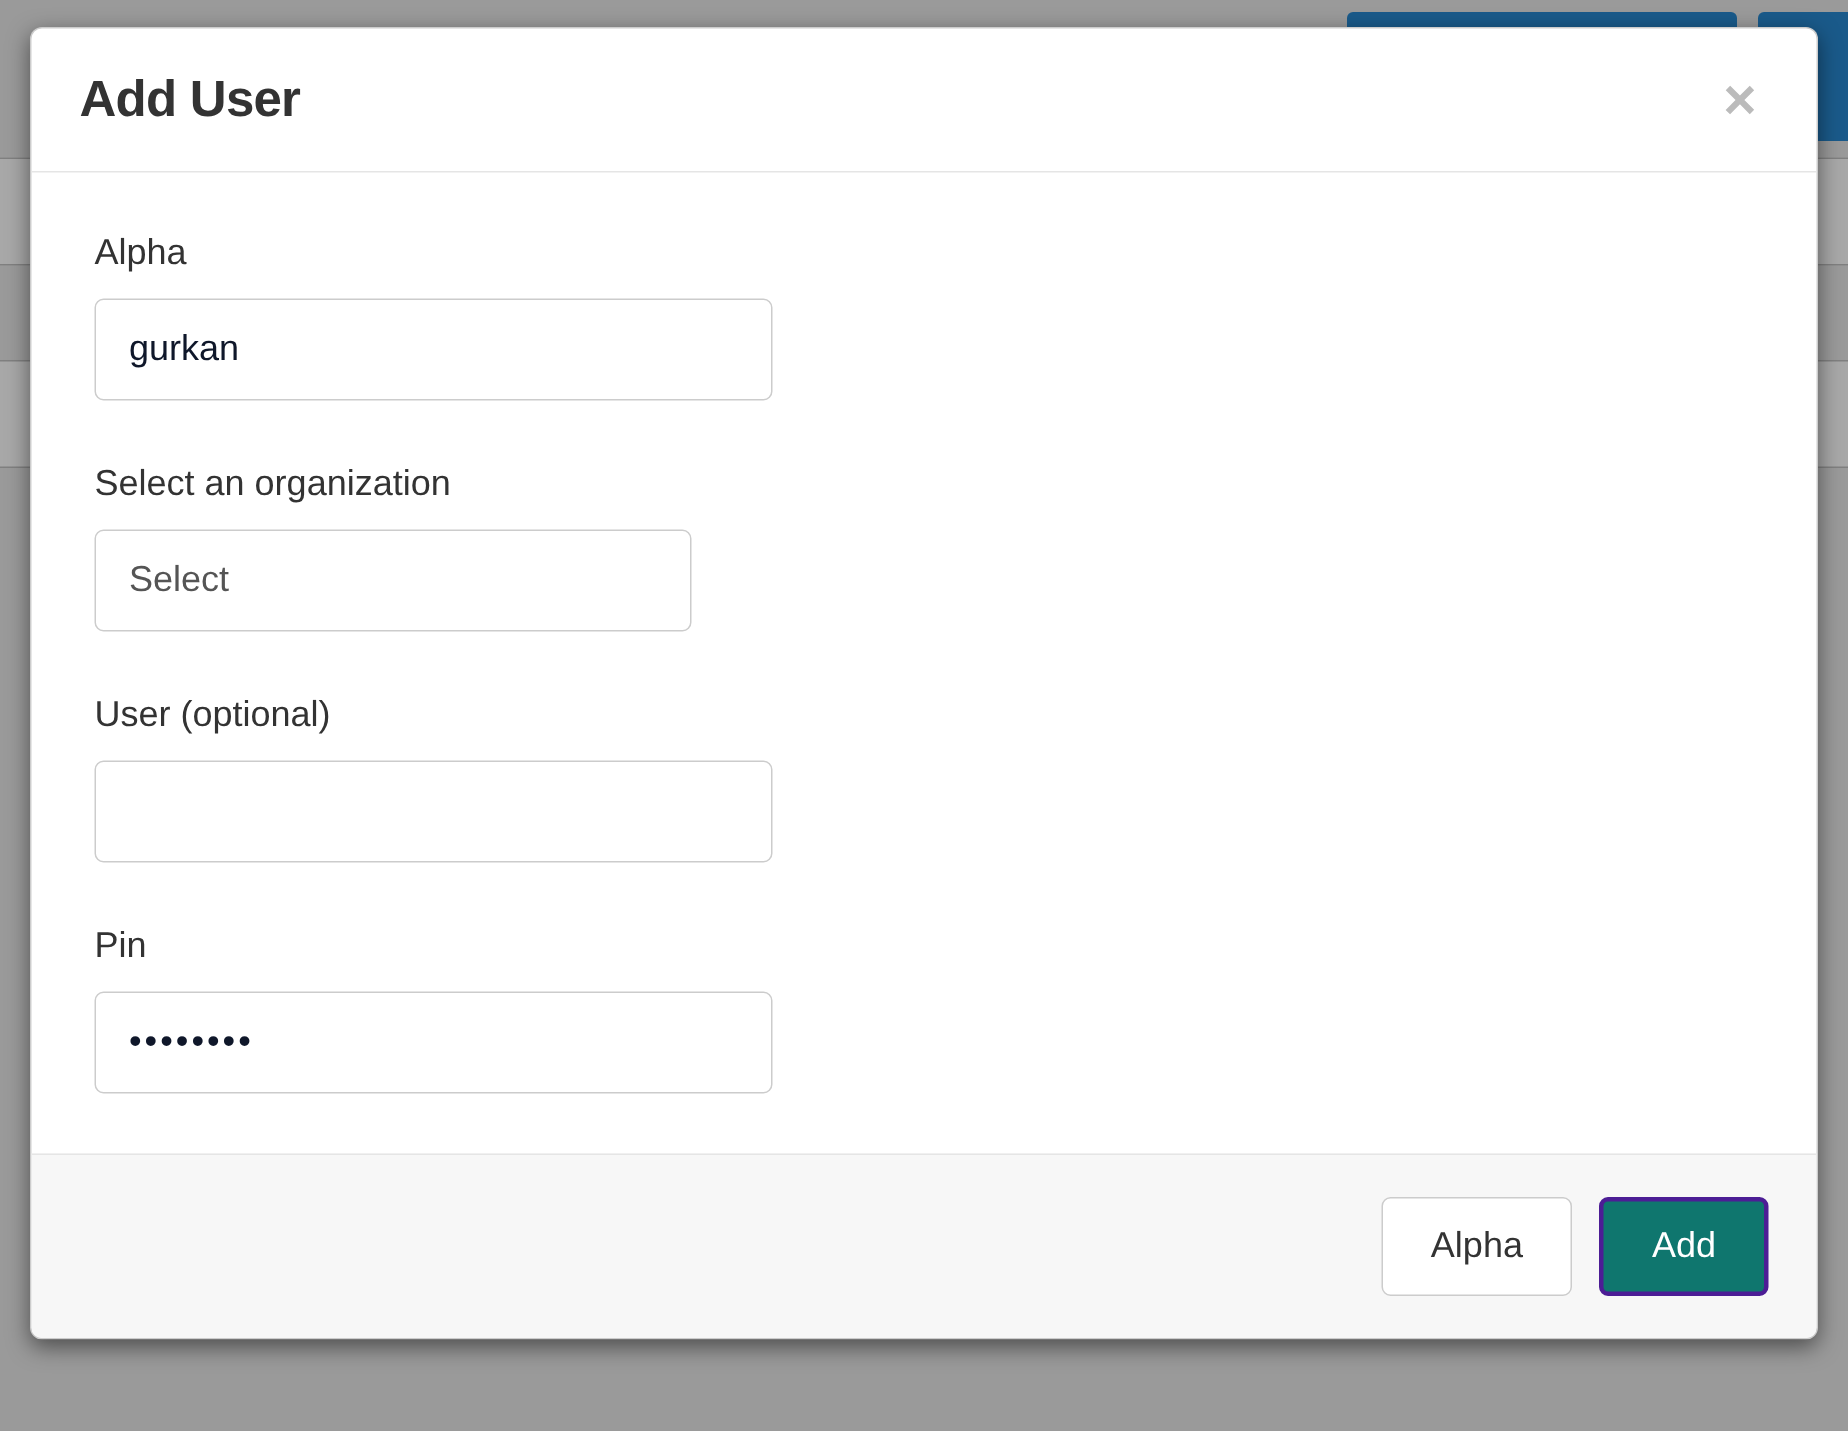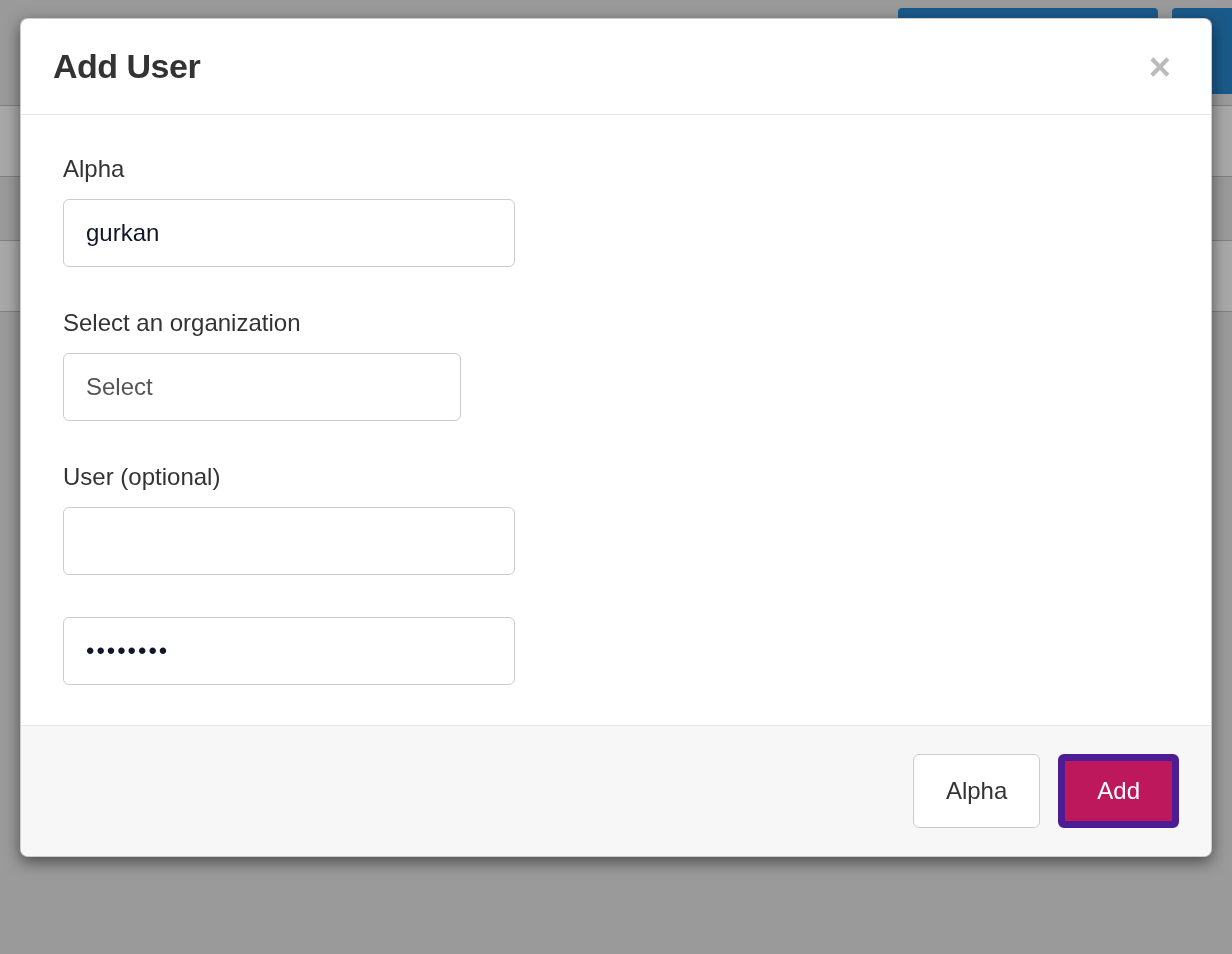--- a/index.html
+++ b/index.html
@@ -187,23 +187,23 @@
       border: 1px solid transparent;
     }
     
     .btn-default {
       background: #ffffff;
       color: #333333;
       border: 1px solid #cccccc;
     }
     
     .btn-primary {
-      background: #be185d;
+      background: #0f766e;
       color: #ffffff;
-      border: 7px solid #4c1d95;
+      border: 3px solid #4c1d95;
     }
     
     input[type="password"] {
       letter-spacing: 2px;
     }
   </style>
 </head>
 <body>
 
 <div class="bg-page">
@@ -238,20 +238,21 @@
           <span>Select</span>
         </div>
       </div>
 
       <div class="form-group">
         <label class="form-label">User (optional)</label>
         <input type="text" class="form-control" value="" style="">
       </div>
 
       <div class="form-group">
+        <label class="form-label">Pin</label>
         <input type="password" class="form-control" value="••••••••" style="">
       </div>
 
     </div>
 
     <div class="modal-footer">
       <button class="btn btn-default">Alpha</button>
       <button class="btn btn-primary">Add</button>
     </div>
 

